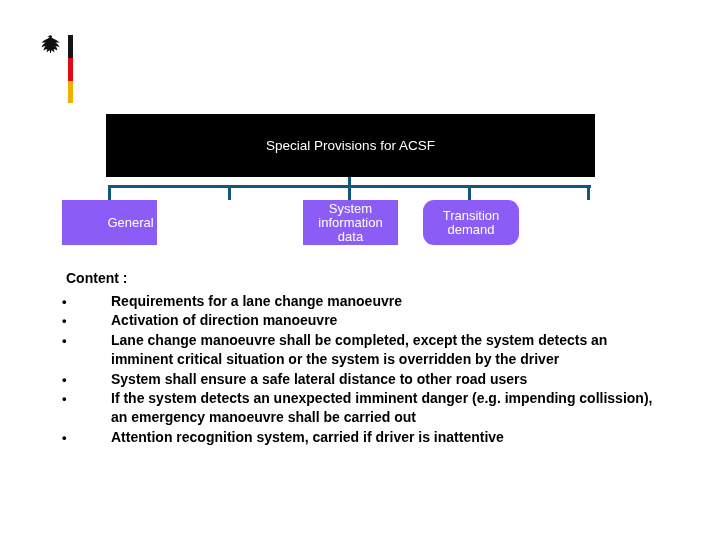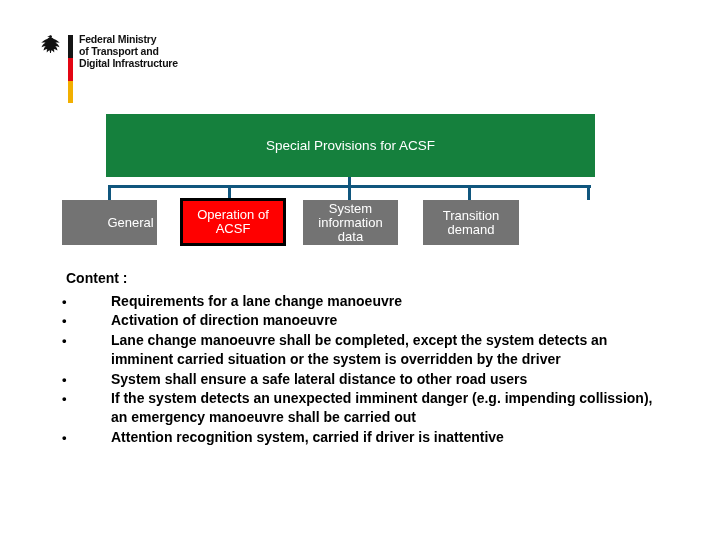--- a/index.html
+++ b/index.html
@@ -12,26 +12,26 @@
   .eagle{position:absolute;left:0;top:3px;width:25px;height:25px;}
   .flag{position:absolute;left:30px;top:5px;width:5px;height:68px;}
   .flag .f-black{position:absolute;top:0;left:0;width:5px;height:23px;background:#151515;}
   .flag .f-red{position:absolute;top:23px;left:0;width:5px;height:23px;background:#E30613;}
   .flag .f-gold{position:absolute;top:46px;left:0;width:5px;height:22px;background:#F2AF00;}
   .ministry-text{position:absolute;left:41px;top:3px;color:#111;
     font-size:10.5px;font-weight:bold;line-height:12px;letter-spacing:-0.2px;white-space:nowrap;}
   
   .root-box{
     position:absolute;left:106px;top:114px;width:489px;height:63px;
-    background:#15803d;color:#fff;display:flex;align-items:center;justify-content:center;
+    background:#000000;color:#fff;display:flex;align-items:center;justify-content:center;
     font-size:13.5px;text-align:center;
   }
   .connector{position:absolute;background:#10567D;}
   .child-box{
-    position:absolute;top:200px;height:45px;background:#737373;color:#fff;
+    position:absolute;top:200px;height:45px;background:#8b5cf6;color:#fff;
     display:flex;align-items:center;justify-content:center;text-align:center;
     font-size:13px;line-height:14px;box-sizing:border-box;padding:0 2px;
   }
   .child-box.highlight{
     top:198px;height:48px;background:#FF0000;border:3px solid #000;
   }
   
   .content-heading{
     position:absolute;left:66px;top:254px;color:#000;
     font-size:14px;font-weight:bold;margin-top:16px;
@@ -49,56 +49,50 @@
   <div class="logo">
     <svg class="eagle" viewBox="0 0 24 24">
       <path fill="#111" d="M12 2.2c-.8 0-1.4.6-1.4 1.3 0 .4.2.8.5 1l-2.4.5 1.3.6C7.2 6.2 4.8 7.5 3.1 9.5c1.5-.4 2.9-.5 4.1-.2C5.4 10.2 4.1 11.7 3.4 13.6c1.4-.8 2.8-1.1 4-.9-1.2 1-1.9 2.4-2.1 4 1.2-.9 2.4-1.4 3.6-1.4-.5 1.1-.7 2.2-.4 3.4.8-1.1 1.7-1.8 2.7-2.2l.4 2.7h.8l.4-2.7c1 .4 1.9 1.1 2.7 2.2.3-1.2.1-2.3-.4-3.4 1.2 0 2.4.5 3.6 1.4-.2-1.6-.9-3-2.1-4 1.2-.2 2.6.1 4 .9-.7-1.9-2-3.4-3.8-4.3 1.2-.3 2.6-.2 4.1.2-1.7-2-4.1-3.3-6.9-3.9l1.3-.6-2.4-.5c.3-.2.5-.6.5-1 0-.7-.6-1.3-1.4-1.3z"></path>
       <path fill="#111" d="M10.8 2.9l-2 .6 2 .6z"></path>
     </svg>
     <div class="flag">
       <div class="f-black"></div>
       <div class="f-red"></div>
       <div class="f-gold"></div>
     </div>
-    <div class="ministry-text">
-      <div>Federal Ministry</div>
-      <div>of Transport and</div>
-      <div>Digital Infrastructure</div>
-    </div>
   </div>
 
   <div class="root-box">Special Provisions for ACSF</div>
 
   <div class="connector" style="left:348px;top:177px;width:3px;height:9px;"></div>
   <div class="connector" style="left:108px;top:185px;width:483px;height:3px;"></div>
   <div class="connector" style="left:108px;top:187px;width:3px;height:13px;"></div>
   <div class="connector" style="left:228px;top:187px;width:3px;height:13px;"></div>
   <div class="connector" style="left:348px;top:187px;width:3px;height:13px;"></div>
   <div class="connector" style="left:468px;top:187px;width:3px;height:13px;"></div>
   <div class="connector" style="left:587px;top:187px;width:3px;height:13px;"></div>
 
   <div class="child-box" style="left:62px;width:95px;padding-left:44px;">General</div>
-  <div class="child-box highlight" style="left:180px;width:106px;">Operation of ACSF</div>
   <div class="child-box" style="left:303px;width:95px;">System information data</div>
-  <div class="child-box" style="left:423px;width:96px;">Transition demand</div>
+  <div class="child-box" style="left:423px;width:96px;border-radius:11px;">Transition demand</div>
 
   <div class="content-heading">Content :</div>
 
   <div class="bullet-list">
     <div class="bullet-item">
       <span class="marker">•</span>
       <span class="txt">Requirements for a lane change manoeuvre</span>
     </div>
     <div class="bullet-item">
       <span class="marker">•</span>
       <span class="txt">Activation of direction manoeuvre</span>
     </div>
     <div class="bullet-item">
       <span class="marker">•</span>
-      <span class="txt">Lane change manoeuvre shall be completed, except the system detects an imminent carried situation or the system is overridden by the driver</span>
+      <span class="txt">Lane change manoeuvre shall be completed, except the system detects an imminent critical situation or the system is overridden by the driver</span>
     </div>
     <div class="bullet-item">
       <span class="marker">•</span>
       <span class="txt">System shall ensure a safe lateral distance to other road users</span>
     </div>
     <div class="bullet-item">
       <span class="marker">•</span>
       <span class="txt">If the system detects an unexpected imminent danger (e.g. impending collission), an emergency manoeuvre shall be carried out</span>
     </div>
     <div class="bullet-item">

